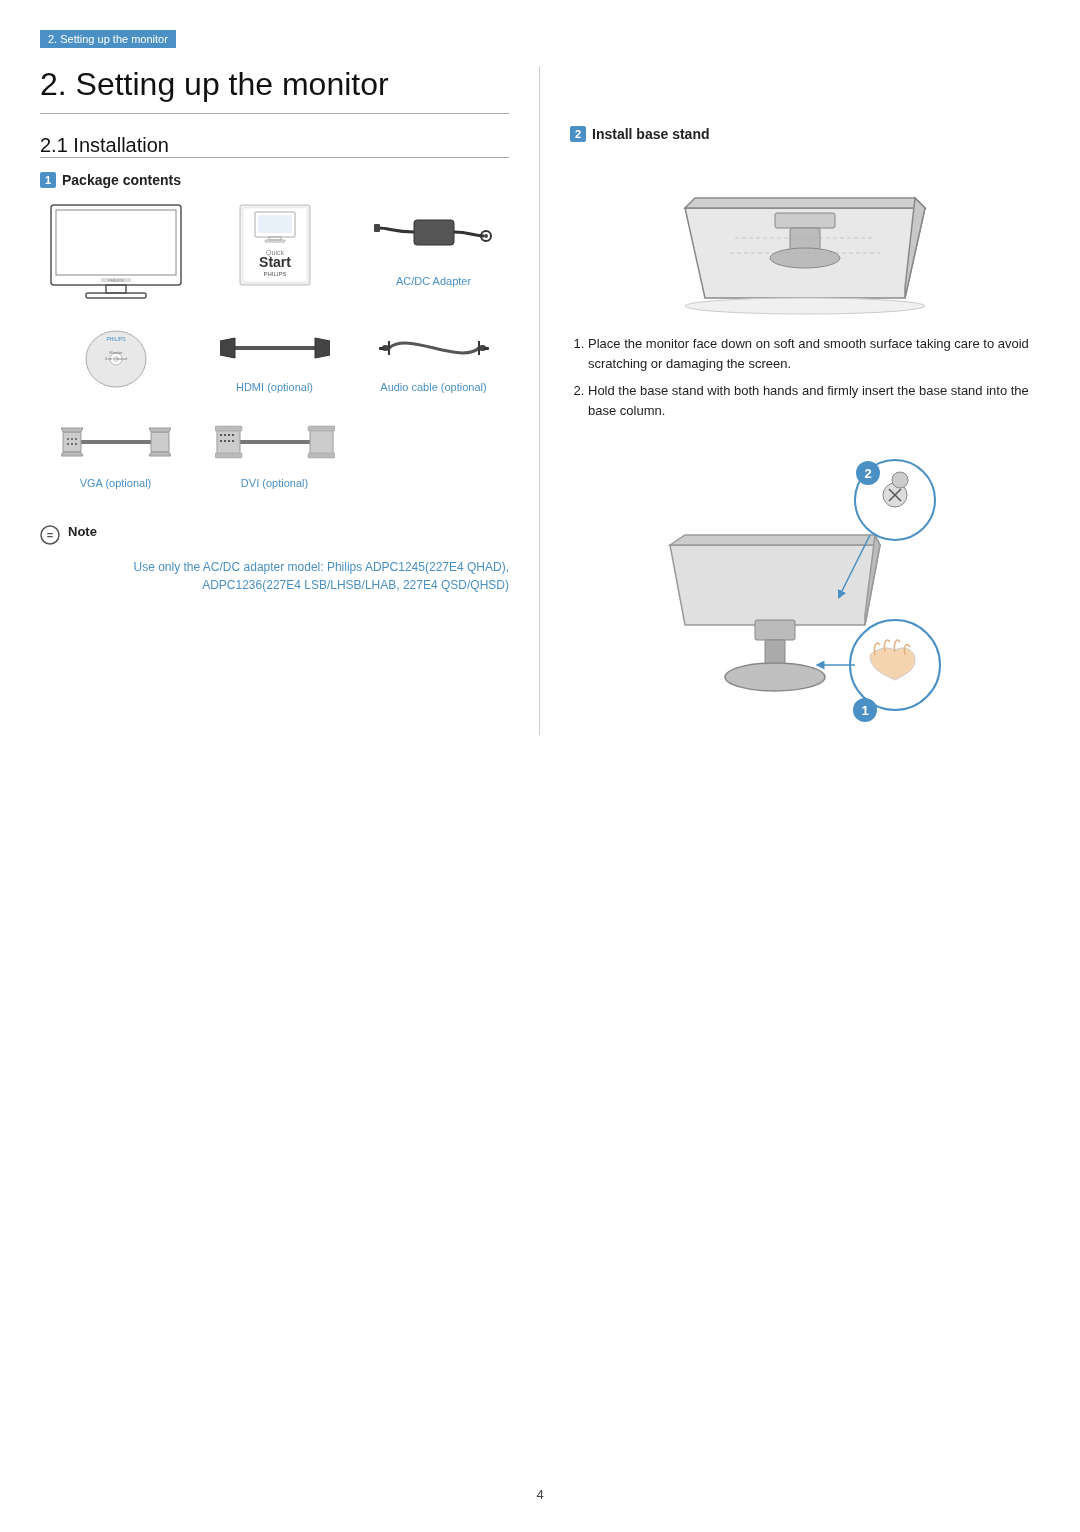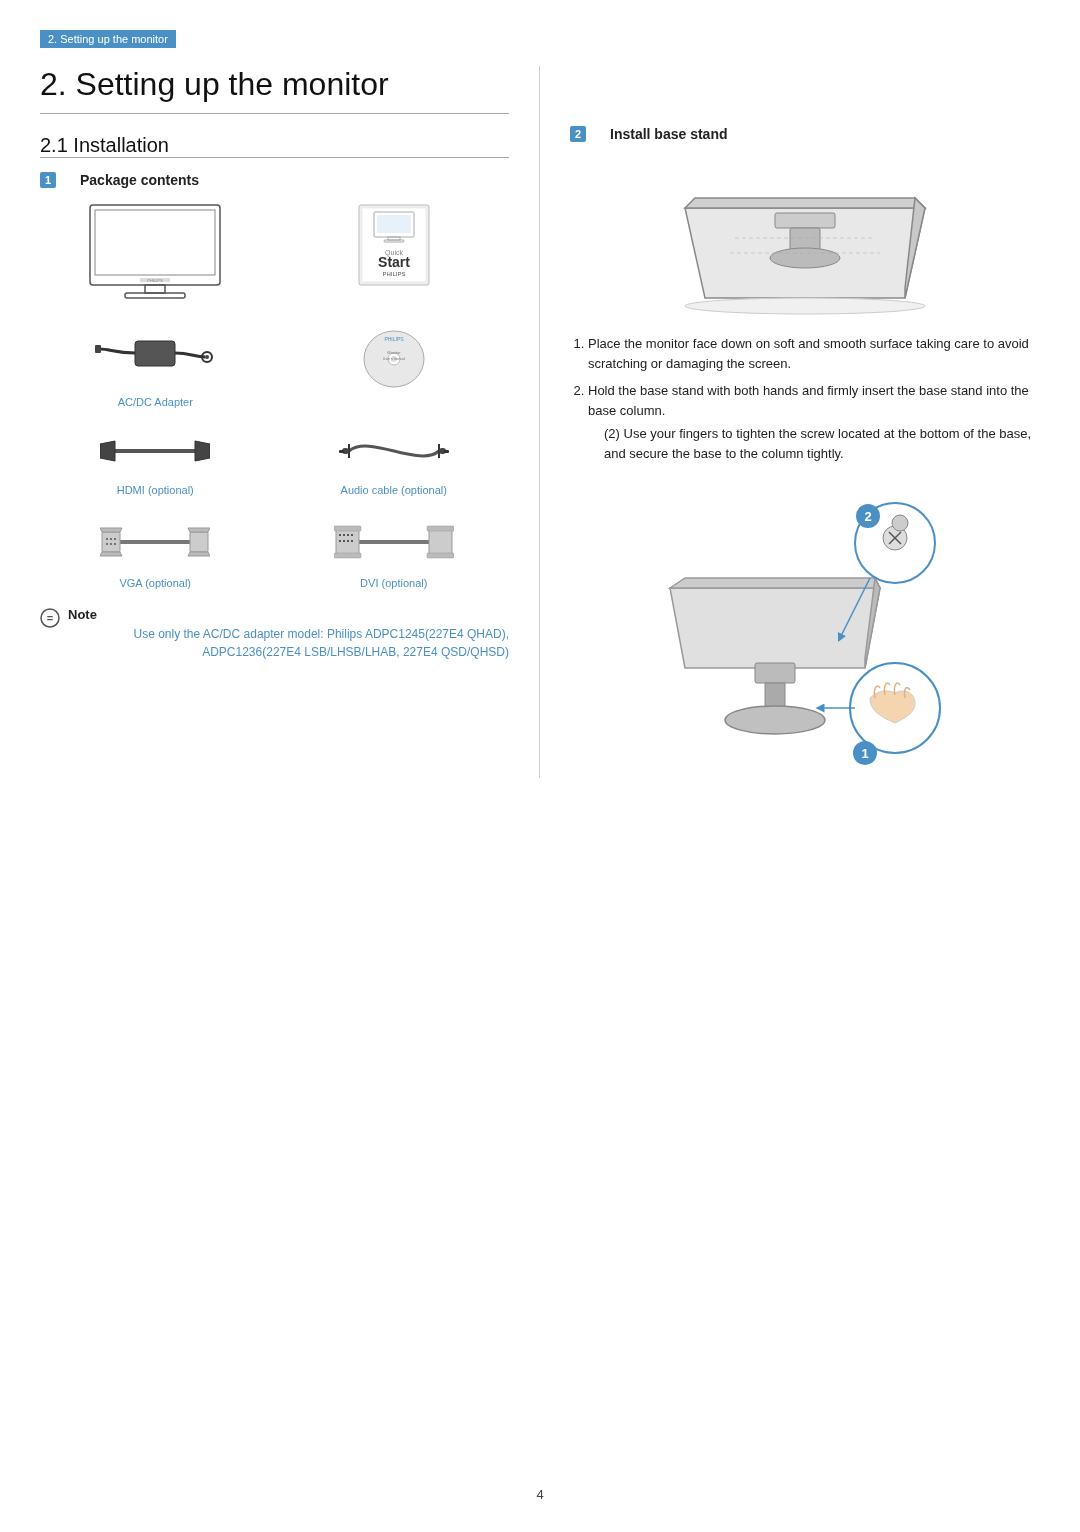--- a/index.html
+++ b/index.html
@@ -71,27 +71,26 @@
       flex-shrink: 0;
     }
     .section-header {
       display: flex;
       align-items: center;
       margin-bottom: 12px;
     }
     .section-header-text {
       font-size: 14px;
       font-weight: bold;
-      margin-left: 18px;
     }
     .package-grid {
       display: grid;
-      grid-template-columns: 1fr 1fr;
+      grid-template-columns: 1fr 1fr 1fr;
       gap: 16px 8px;
-      margin-bottom: 18px;
+      margin-bottom: 35px;
     }
     .package-item {
       display: flex;
       flex-direction: column;
       align-items: center;
       gap: 5px;
     }
     .package-item-label {
       font-size: 11px;
       color: #4a90c4;
@@ -118,21 +117,21 @@
       height: 20px;
       flex-shrink: 0;
       margin-top: 1px;
     }
     .note-content {
       font-size: 12px;
     }
     .note-title {
       font-weight: bold;
       font-size: 13px;
-      margin-bottom: 3px;
+      margin-bottom: 19px;
     }
     .note-text {
       color: #4a90c4;
       font-size: 12px;
       line-height: 1.5;
       text-align: right;
     }
     ol.install-list {
       padding-left: 18px;
       margin-bottom: 25px;
@@ -381,23 +380,20 @@
         </svg>
       </div>
 
       <ol class="install-list">
         <li>
           <span>Place the monitor face down on soft and smooth surface taking care to avoid scratching or damaging the screen.</span>
         </li>
         <li>
           <span>Hold the base stand with both hands and firmly insert the base stand into the base column.</span>
           <ol>
-            <li>
-              <span>(2) </span><span>Use your fingers to tighten the screw located at the bottom of the base, and secure the base to the column tightly.</span>
-            </li>
           </ol>
         </li>
       </ol>
 
       <div class="diagram-bottom">
         <svg width="310" height="280" viewBox="0 0 310 280">
 
           <polygon points="20,100 230,100 215,180 35,180" fill="#e0e0e0" stroke="#999" stroke-width="1.5"></polygon>
           <polygon points="20,100 35,90 225,90 230,100" fill="#ccc" stroke="#999" stroke-width="1.5"></polygon>
           <polygon points="230,100 225,90 215,170 215,180" fill="#bbb" stroke="#999" stroke-width="1.5"></polygon>

